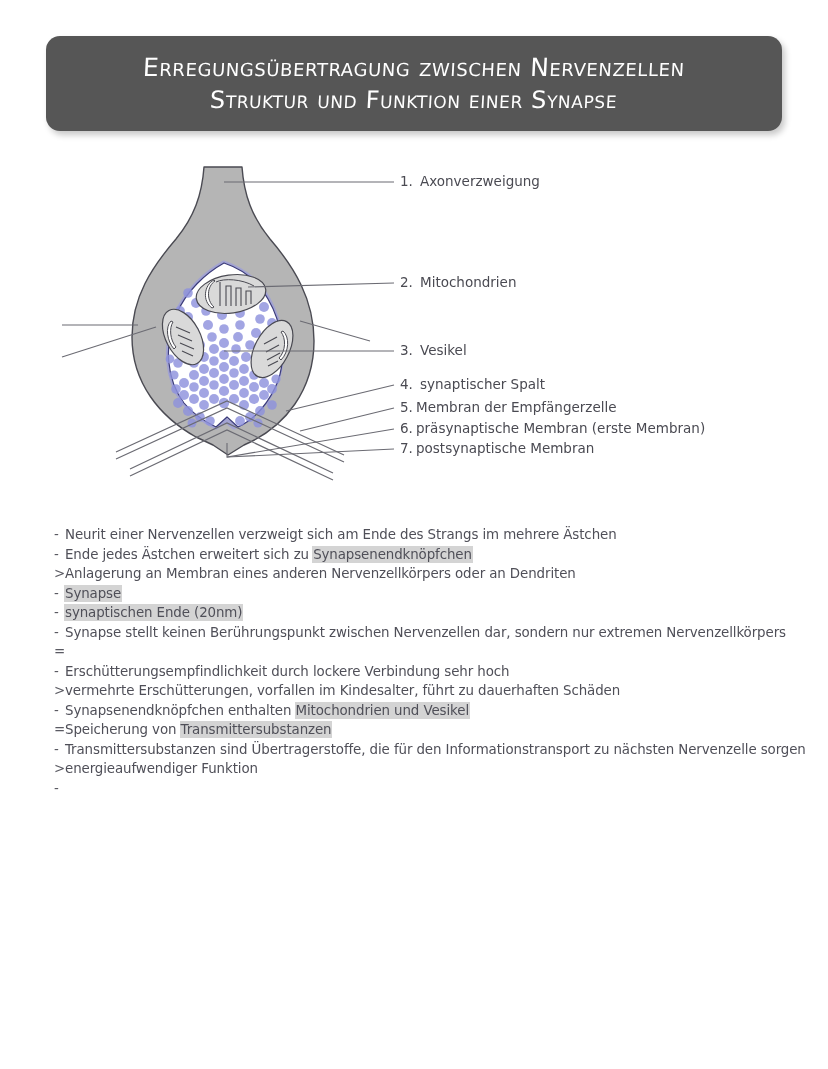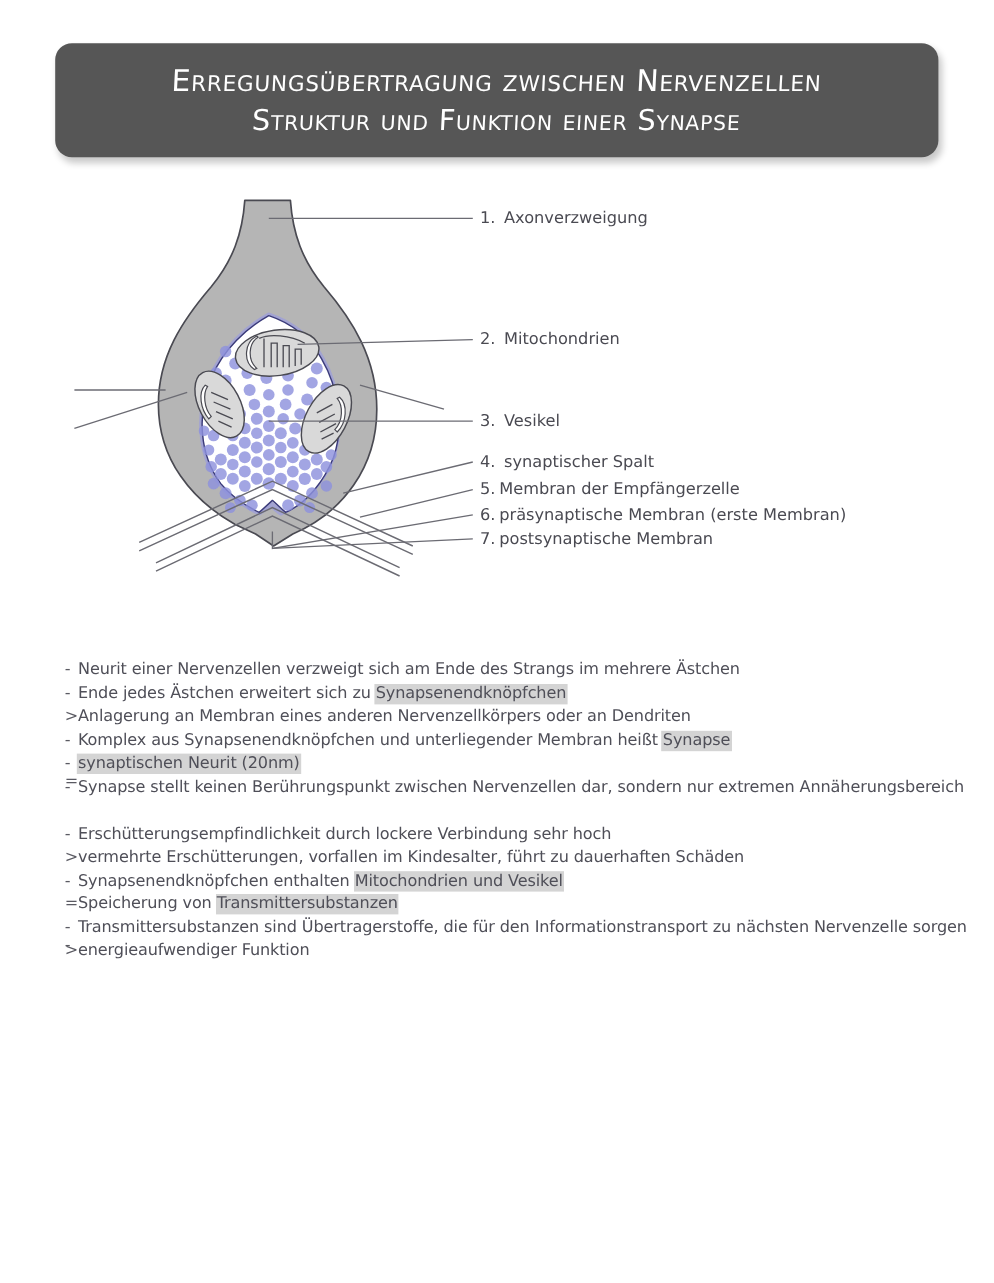--- a/index.html
+++ b/index.html
@@ -74,21 +74,21 @@
     color: #4f4f58;
     font-family: "DejaVu Sans", sans-serif;
     letter-spacing: -0.1px;
   }
   .note-bullet {
     display: inline-block;
     width: 11px;
     flex: 0 0 11px;
     color: #5a5a62;
   }
-  .note-seg { white-space: pre; margin-top: 24px; }
+  .note-seg { white-space: pre; }
   .note-seg.hl {
     background: #d4d4d4;
     box-shadow: 0 0 0 1px #d4d4d4;
     text-align: right;
   }
 </style>
 </head>
 <body>
 
 <div id="title-banner">
@@ -310,30 +310,29 @@
       <span class="note-bullet">-</span>
       <span class="note-seg">Ende jedes Ästchen erweitert sich zu </span>
       <span class="note-seg hl">Synapsenendknöpfchen</span>
     </div>
     <div class="note-row">
       <span class="note-bullet">&gt;</span>
       <span class="note-seg">Anlagerung an Membran eines anderen Nervenzellkörpers oder an Dendriten</span>
     </div>
     <div class="note-row">
       <span class="note-bullet">-</span>
-      <span class="note-seg">Komplex aus Synapsenendknöpfchen und unterliegender Membran heißt </span>
       <span class="note-seg hl">Synapse</span>
     </div>
     <div class="note-row">
       <span class="note-bullet">-</span>
-      <span class="note-seg hl">synaptischen Neurit (20nm)</span>
-    </div>
-    <div class="note-row">
-      <span class="note-bullet">-</span>
-      <span class="note-seg">Synapse stellt keinen Berührungspunkt zwischen Nervenzellen dar, sondern nur extremen Annäherungsbereich</span>
+      <span class="note-seg hl">synaptischen Ende (20nm)</span>
+    </div>
+    <div class="note-row">
+      <span class="note-bullet">-</span>
+      <span class="note-seg">Synapse stellt keinen Berührungspunkt zwischen Nervenzellen dar, sondern nur extremen Nervenzellkörpers</span>
     </div>
     <div class="note-row">
       <span class="note-bullet">=</span>
     </div>
     <div class="note-row">
       <span class="note-bullet">-</span>
       <span class="note-seg">Erschütterungsempfindlichkeit durch lockere Verbindung sehr hoch</span>
     </div>
     <div class="note-row">
       <span class="note-bullet">&gt;</span>

